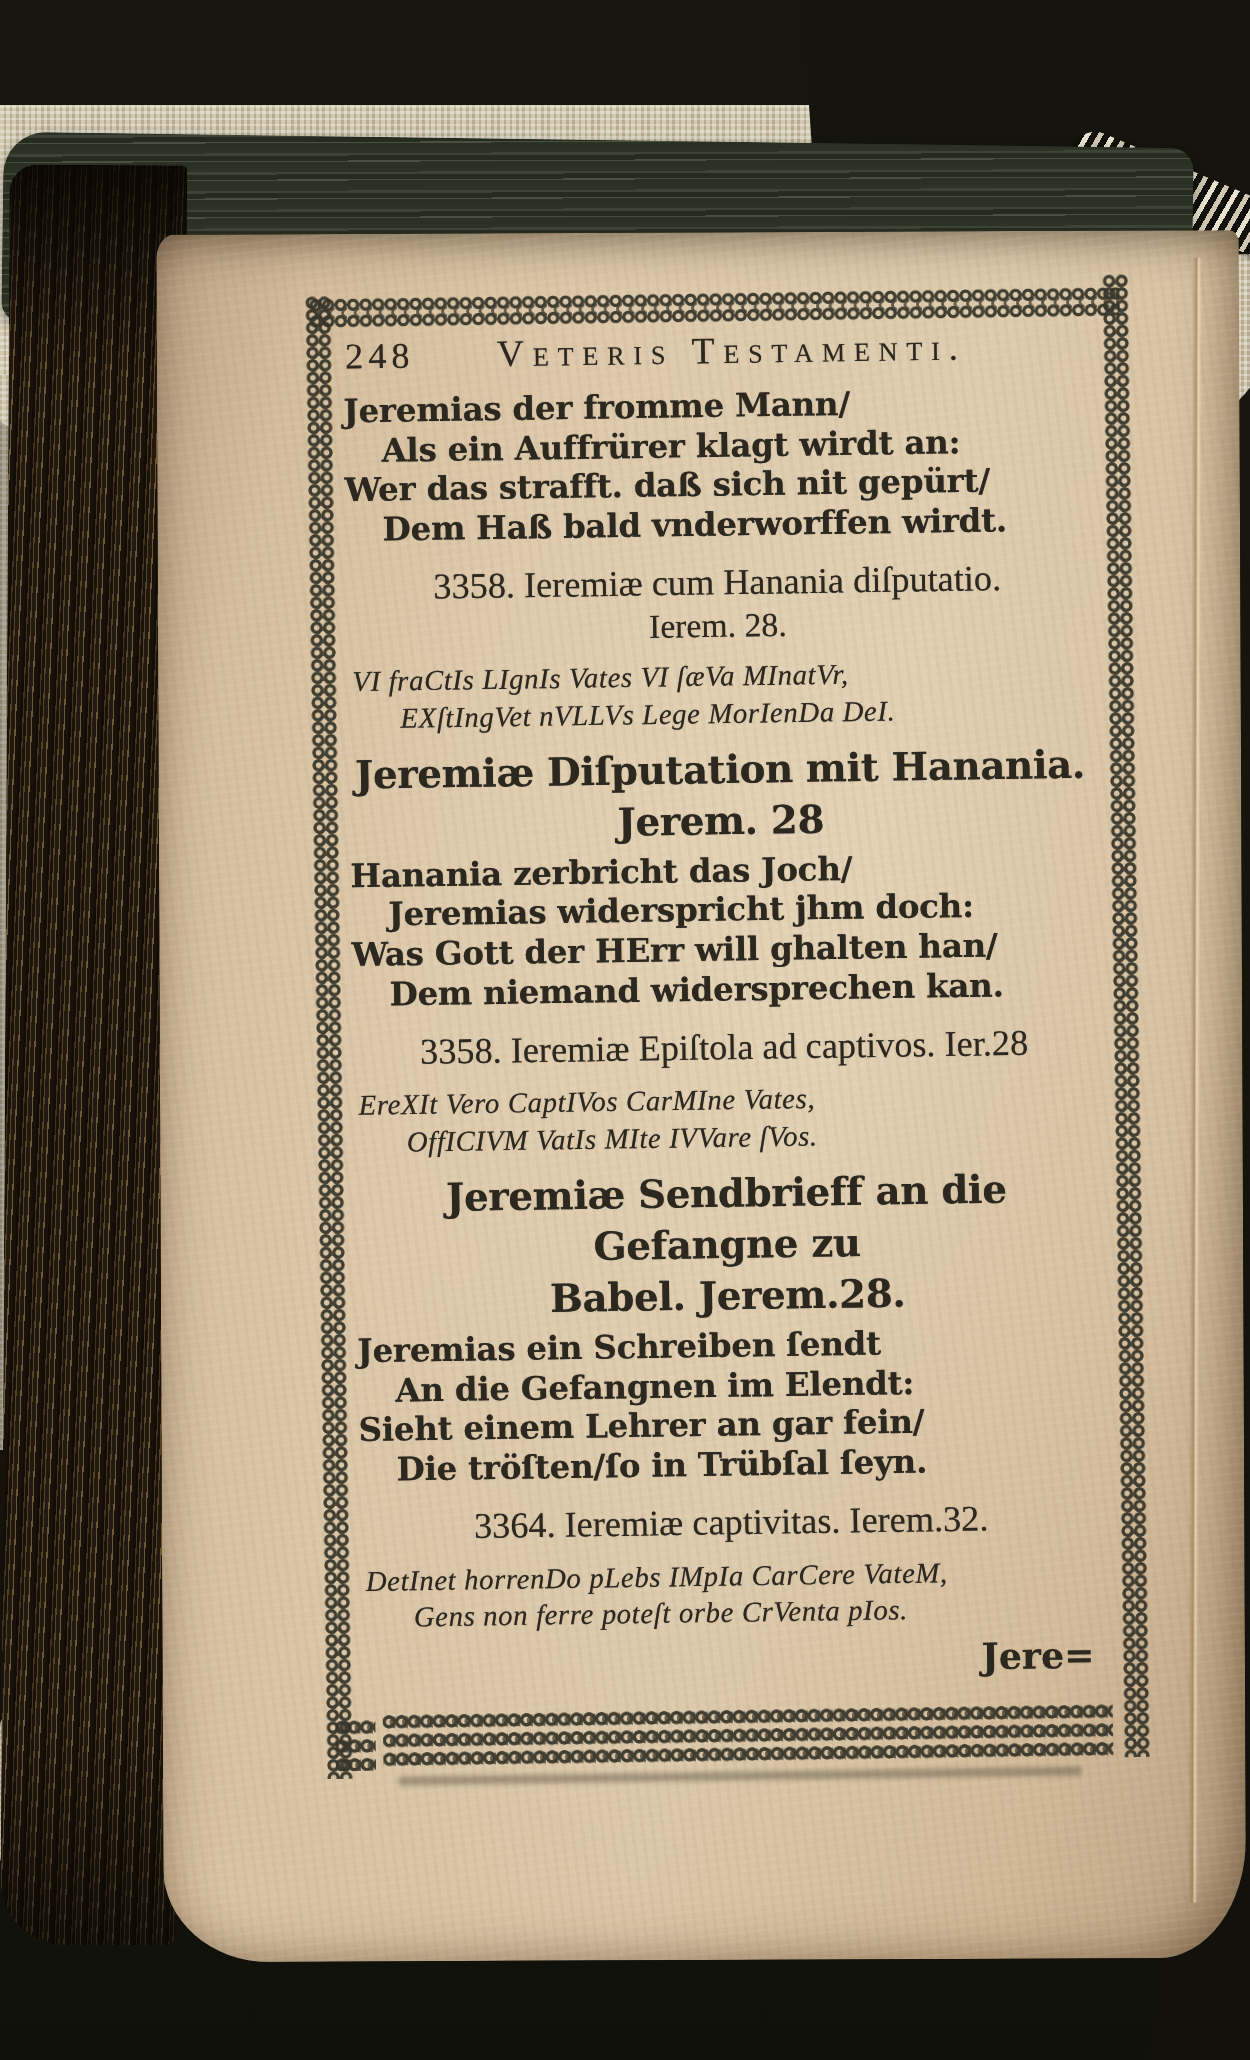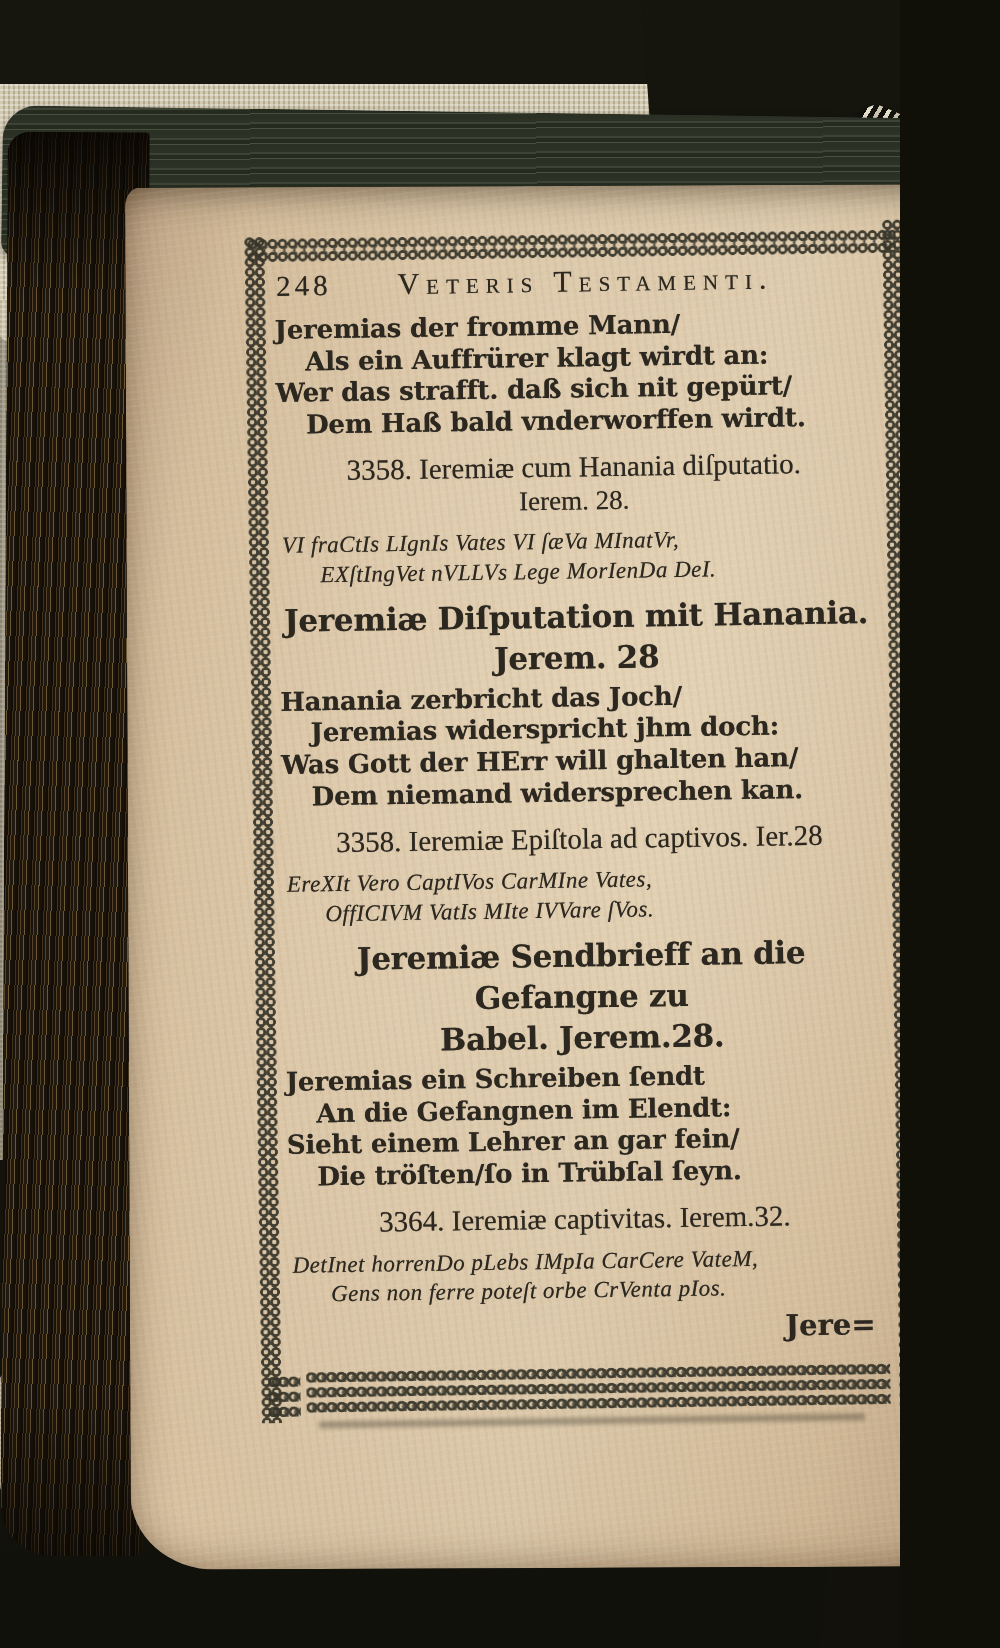--- a/index.html
+++ b/index.html
@@ -1,16 +1,16 @@
 <!DOCTYPE html>
 <html><head>
 <meta charset="utf-8">
 <style>
   html,body{margin:0;padding:0;background:#101009;}
-  .photo{position:relative;width:900px;height:1648px;overflow:hidden;
+  .photo{position:relative;width:1000px;height:1648px;overflow:hidden;
          background:linear-gradient(180deg,#17170f 0%,#14140d 60%,#11110b 100%);
          font-family:"Liberation Serif",serif;}
 
   
   .cloth{background:
       repeating-linear-gradient(0deg, rgba(255,255,255,.30) 0 2px, rgba(0,0,0,0) 2px 5px),
       repeating-linear-gradient(90deg, rgba(124,113,88,.35) 0 2px, rgba(0,0,0,0) 2px 5px),
       #d3cab2;}
   .cloth-top{position:absolute;left:-12px;top:84px;width:1030px;height:262px;
       border-radius:0 0 90px 36px;}

